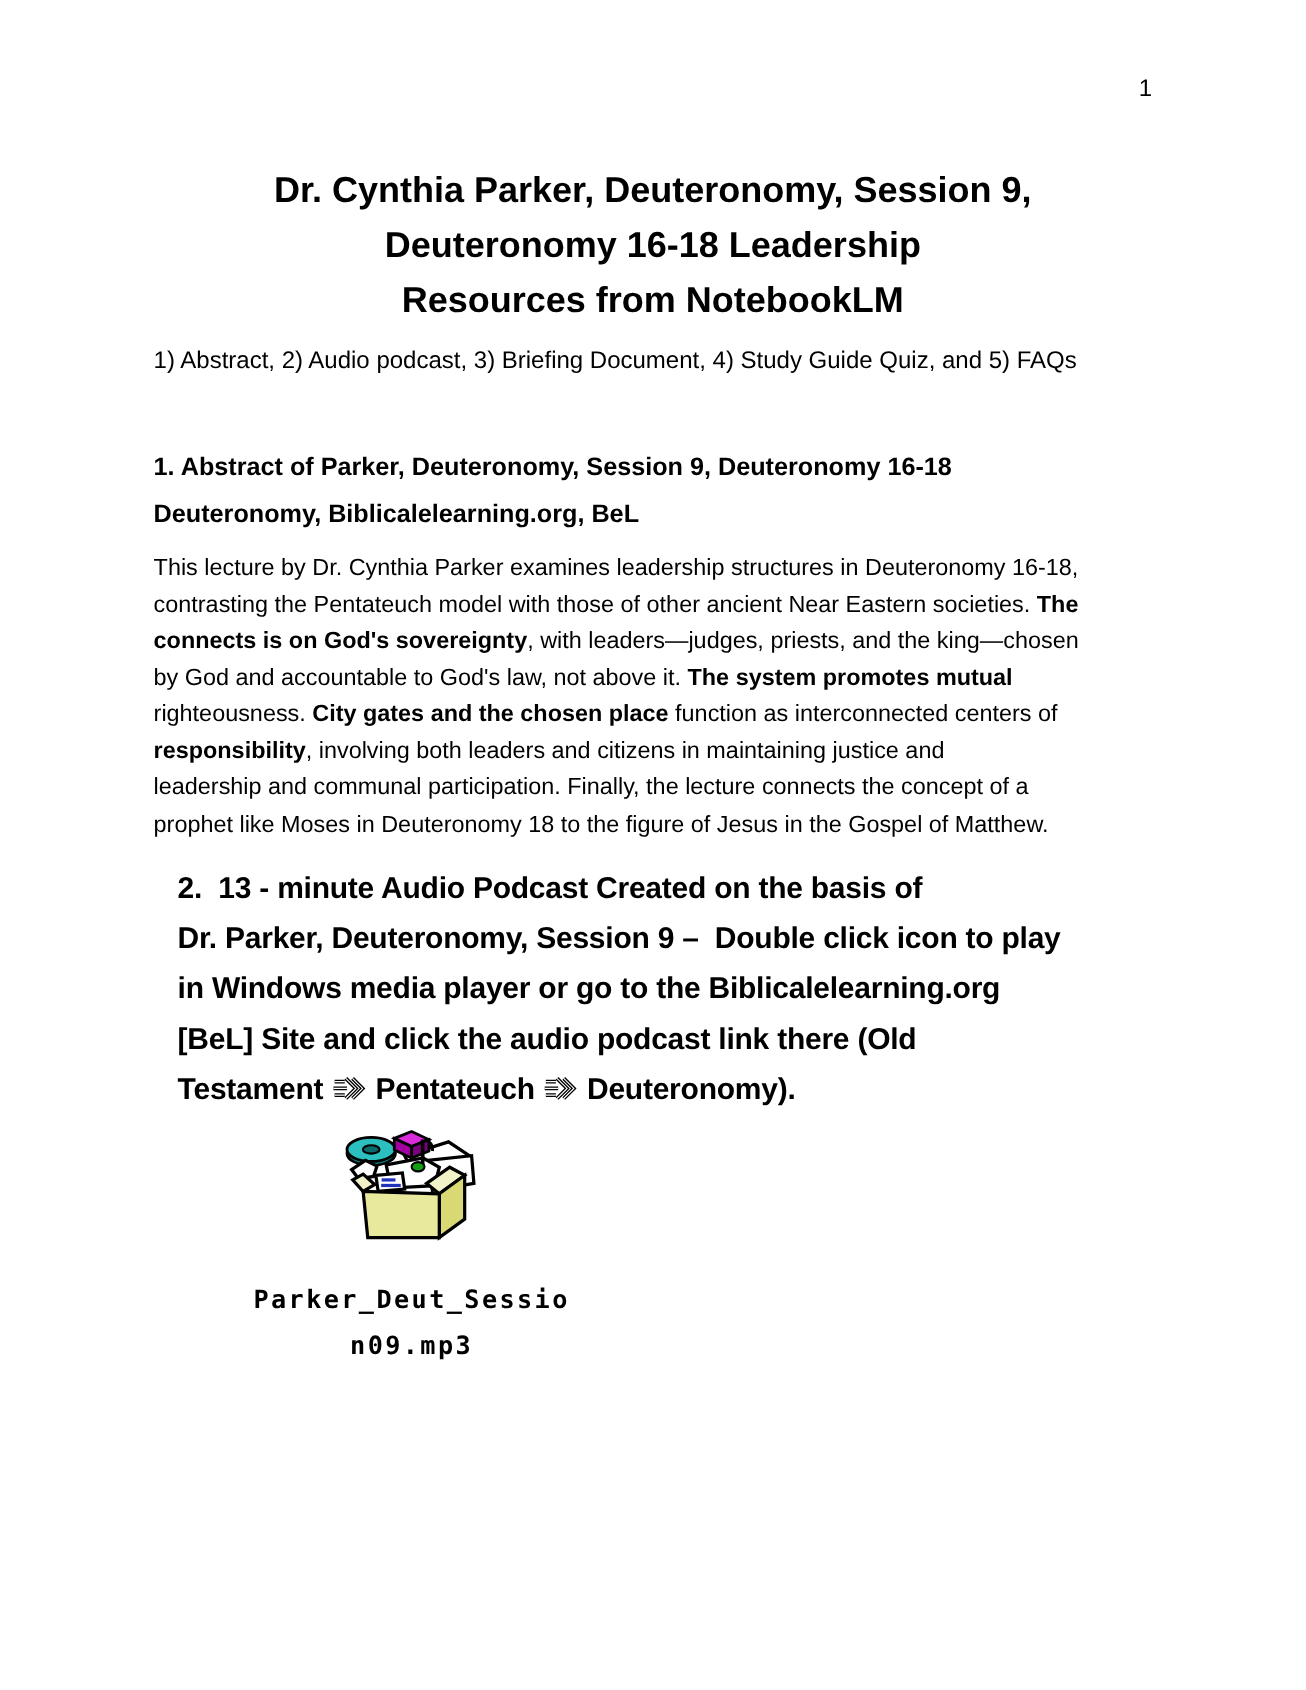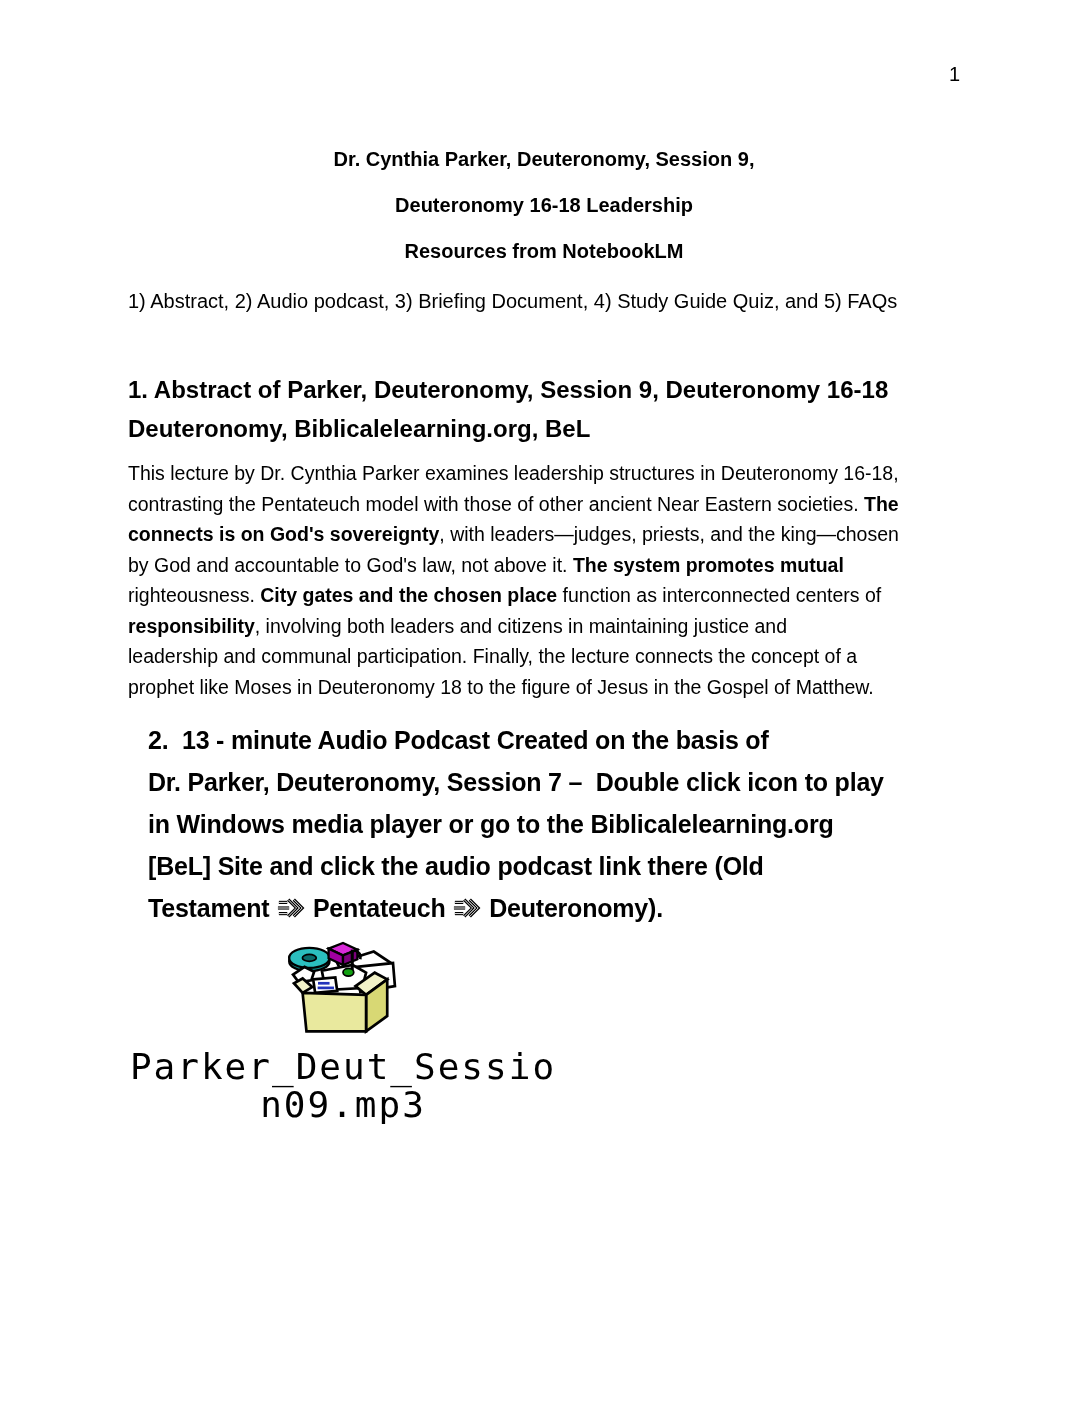--- a/index.html
+++ b/index.html
@@ -15,34 +15,34 @@
   }
   .content { padding: 0 128px; }
   .pagenum {
     padding-top: 62px;
     text-align: right;
     font-size: 20px;
     line-height: 24px;
   }
   .title {
     margin-top: 50px;
-    font-size: 20px;
+    font-size: 30px;
     font-weight: bold;
     text-align: center;
   }
   .title .line { line-height: 46px; white-space: pre; }
   .subtitle {
     margin-top: 12px;
     font-size: 20px;
     line-height: 30px;
     white-space: pre;
   }
   .h-abstract {
     margin-top: 54px;
-    font-size: 24px;
+    font-size: 21px;
     font-weight: bold;
   }
   .h-abstract .line { line-height: 39px; white-space: pre; }
   .para { margin-top: 10px; font-size: 19.5px; }
   .para .line { line-height: 30.5px; white-space: pre; }
   .para .b { font-weight: bold; }
   .h-audio {
     margin-top: 17px;
     font-size: 25px;
     font-weight: bold;
@@ -58,24 +58,24 @@
   .arrow svg { width: 100%; height: 100%; display: block; }
   .audio-object {
     margin-top: 11px;
     width: 430px;
     text-align: center;
     cursor: default;
   }
   .media-icon { display: block; width: 122px; height: 100px; margin: 0 auto; }
   .media-icon svg { width: 100%; height: 100%; display: block; }
   .caption {
-    margin-top: 8px;
+    margin-top: 24px;
     font-family: "DejaVu Sans Mono", monospace;
-    font-weight: normal;
-    font-size: 36px;
+    font-weight: bold;
+    font-size: 21px;
     letter-spacing: 2px;
   }
   .caption .line { line-height: 38px; white-space: pre; }
 </style>
 </head>
 <body>
 
 <div class="page">
   <div class="content">
     <div class="pagenum">1</div>
@@ -99,21 +99,21 @@
         <div class="line"><span class="b">connects is on God's sovereignty</span><span>, with leaders—judges, priests, and the king—chosen</span></div>
         <div class="line"><span>by God and accountable to God's law, not above it. </span><span class="b">The system promotes mutual</span></div>
         <div class="line"><span>righteousness. </span><span class="b">City gates and the chosen place</span><span> function as interconnected centers of</span></div>
         <div class="line"><span class="b">responsibility</span><span>, involving both leaders and citizens in maintaining justice and</span></div>
         <div class="line"><span>leadership and communal participation. Finally, the lecture connects the concept of a</span></div>
         <div class="line"><span>prophet like Moses in Deuteronomy 18 to the figure of Jesus in the Gospel of Matthew.</span></div>
       </div>
 
     <h2 class="h-audio">
         <div class="line"><span>2.  13 - minute Audio Podcast Created on the basis of</span></div>
-        <div class="line"><span>Dr. Parker, Deuteronomy, Session 7 –  Double click icon to play</span></div>
+        <div class="line"><span>Dr. Parker, Deuteronomy, Session 9 –  Double click icon to play</span></div>
         <div class="line"><span>in Windows media player or go to the Biblicalelearning.org</span></div>
         <div class="line"><span>[BeL] Site and click the audio podcast link there (Old</span></div>
         <div class="line"><span>Testament </span><span class="arrow"><svg viewBox="0 0 30 22" xmlns="http://www.w3.org/2000/svg">
               <g stroke="#000" stroke-width="3.4" fill="none">
                 <line x1="2" y1="5" x2="11" y2="5"></line>
                 <line x1="1" y1="11" x2="13" y2="11"></line>
                 <line x1="2" y1="17" x2="11" y2="17"></line>
                 <polyline points="12,2 21,11 12,20"></polyline>
                 <polyline points="18,2 27,11 18,20"></polyline>
               </g>

